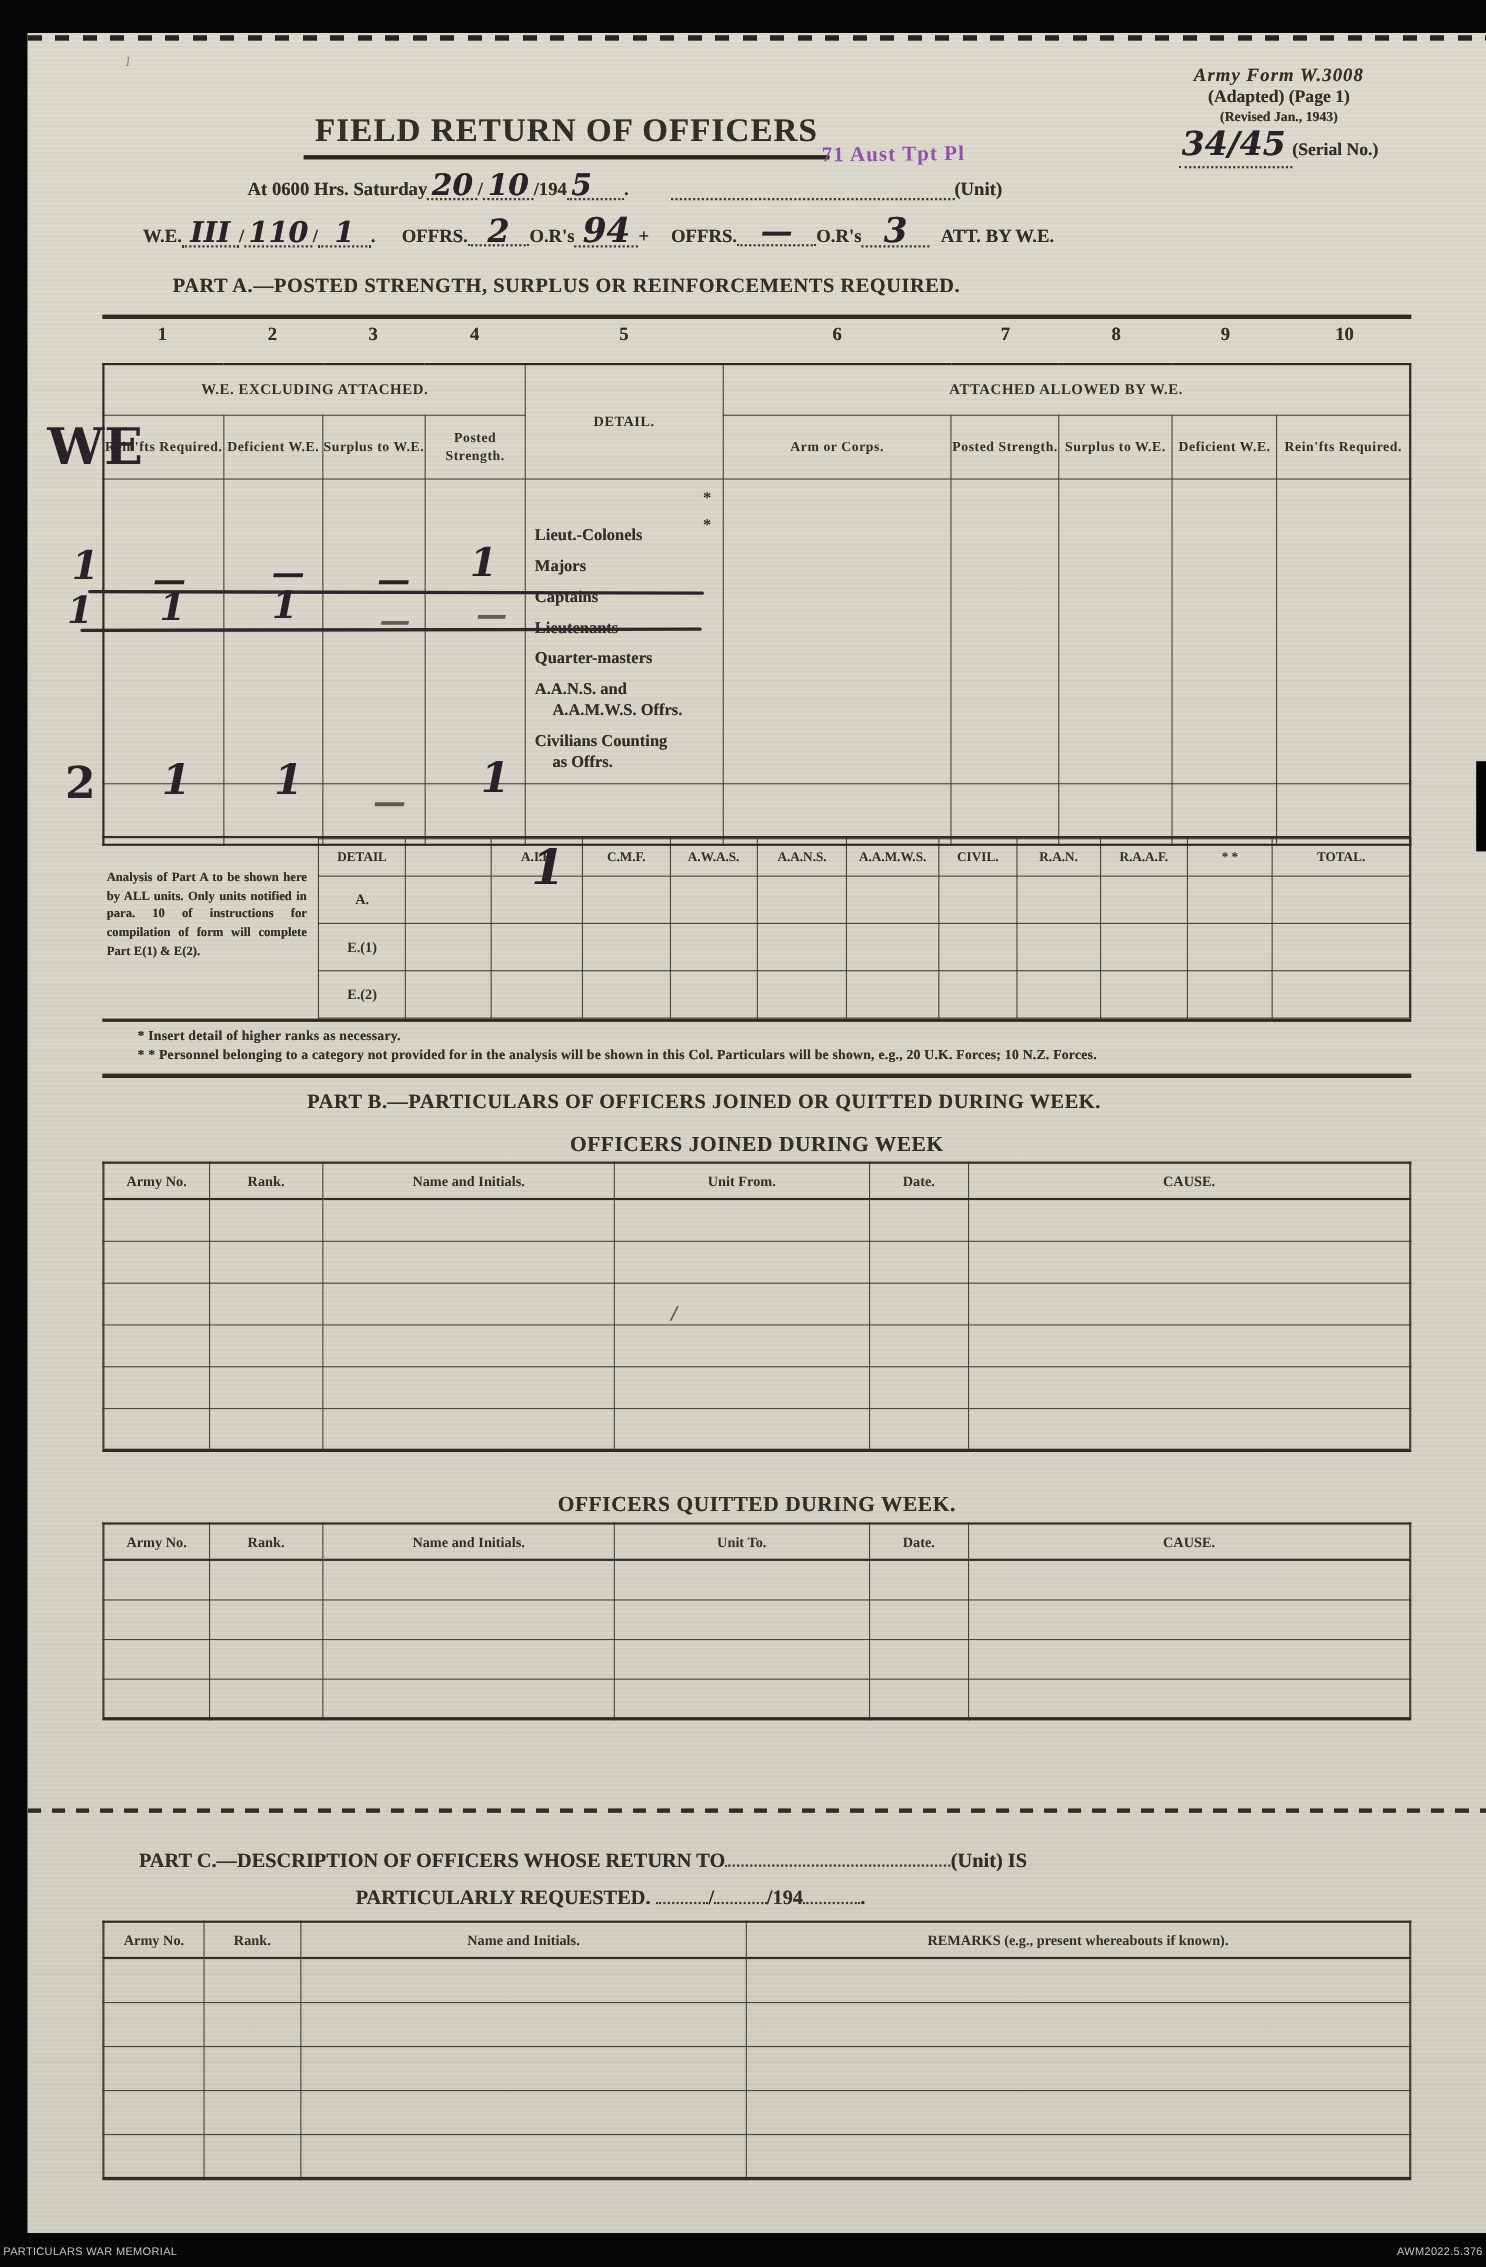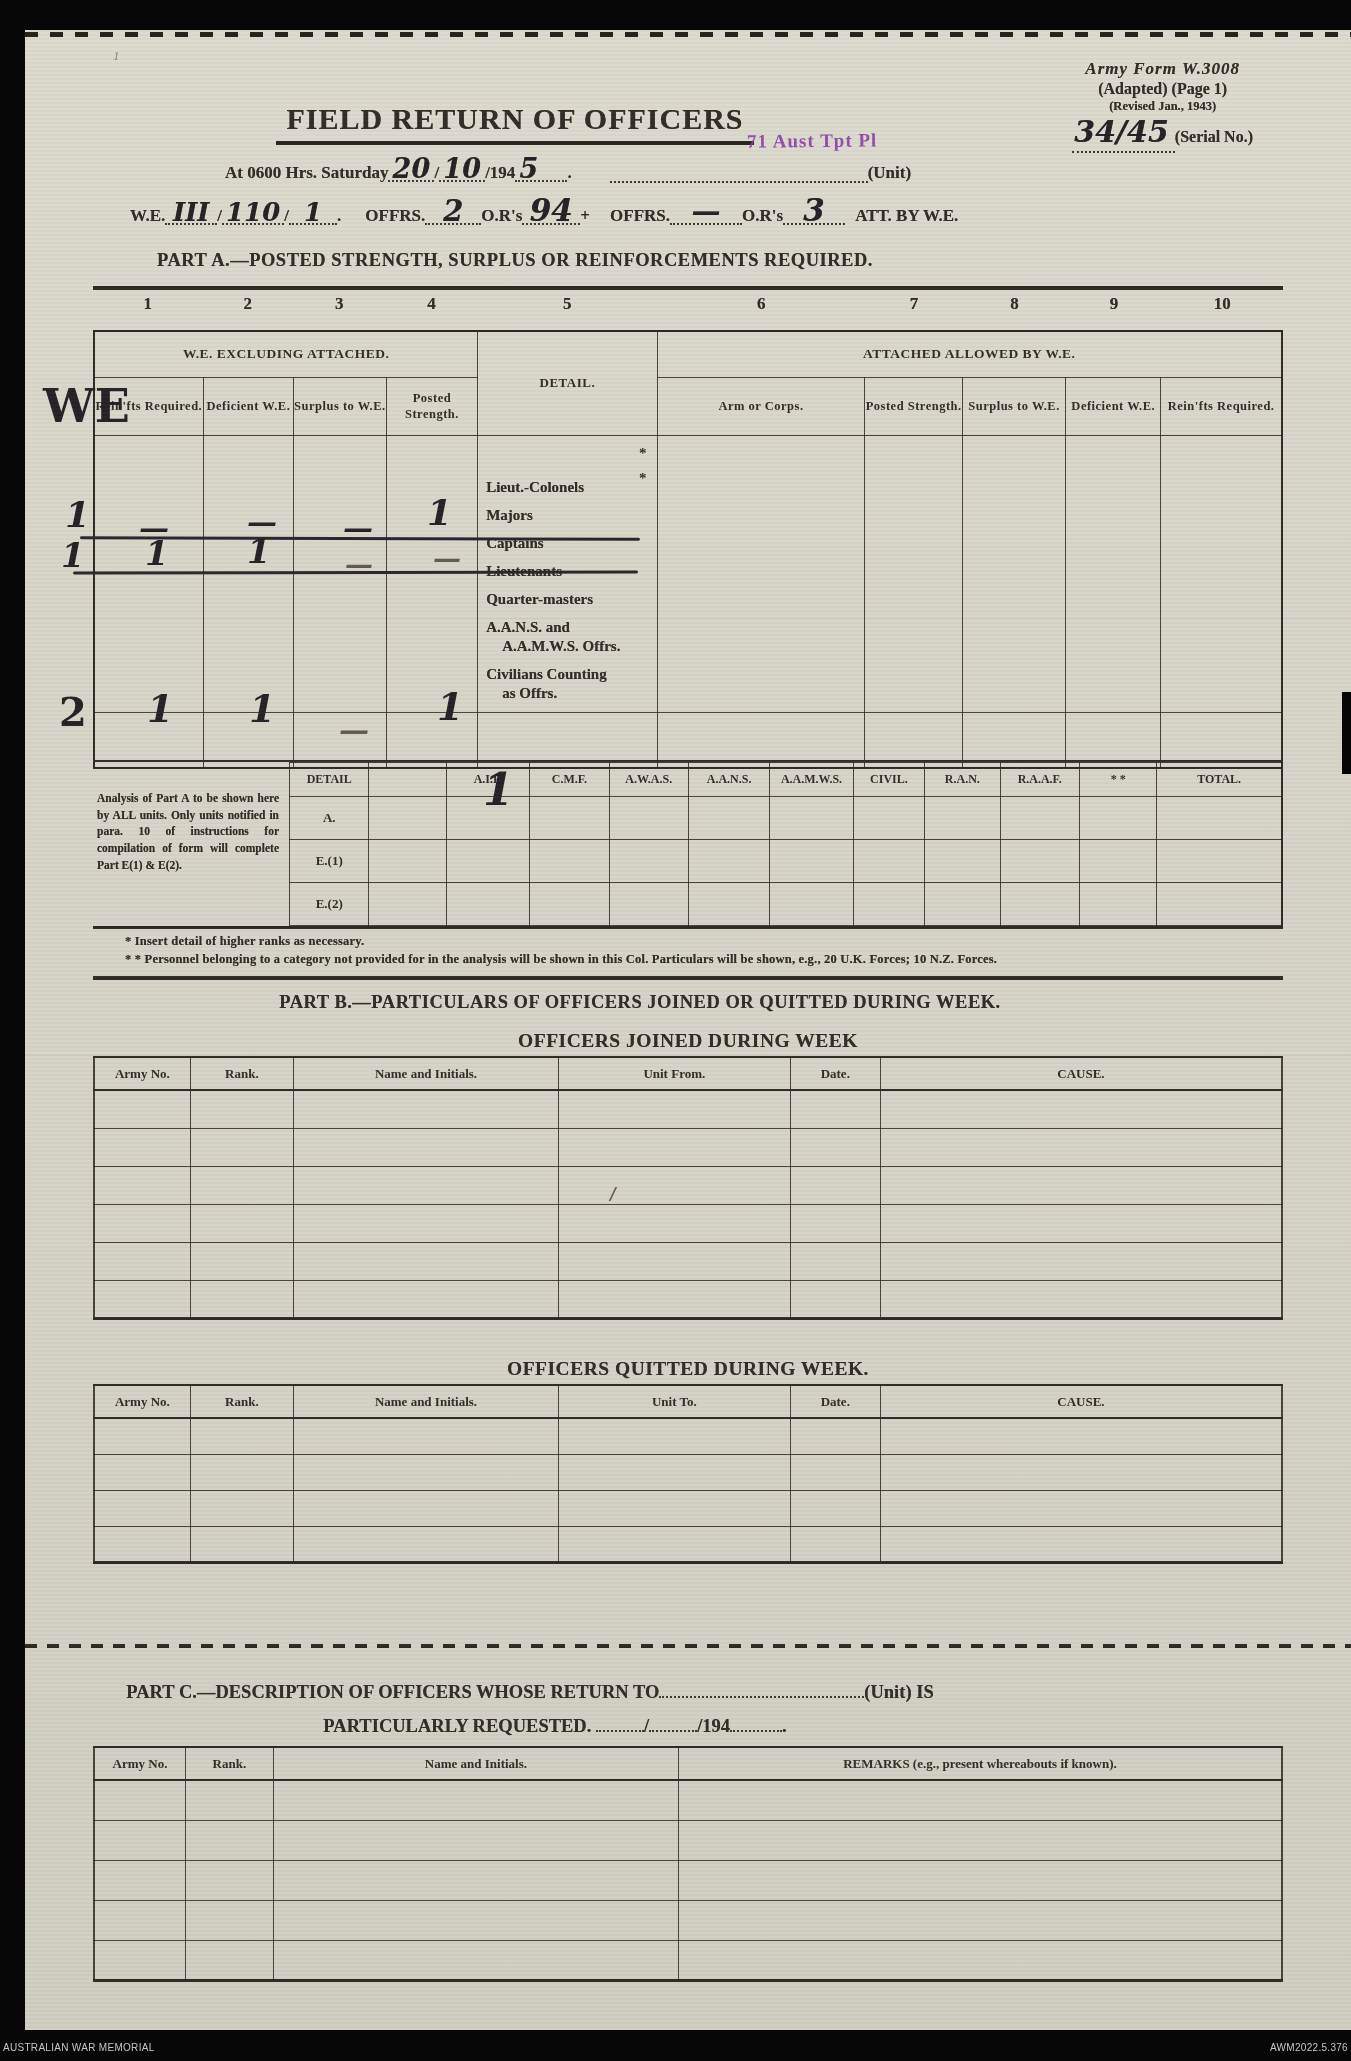--- a/index.html
+++ b/index.html
@@ -555,15 +555,15 @@
               <td></td>
               <td></td>
             </tr>
           </tbody>
       </table>
     </div>
   </div>
 
   <div class="tear" style="right:0;top:692px;width:9px;height:82px"></div>
 
-  <div class="footer-text" style="left:3px">AUSTRALIAN WAR MEMORIAL</div>
+  <div class="footer-text" style="left:3px">PARTICULARS WAR MEMORIAL</div>
   <div class="footer-text" style="right:3px">AWM2022.5.376</div>
 </div>
 
 </body></html>

